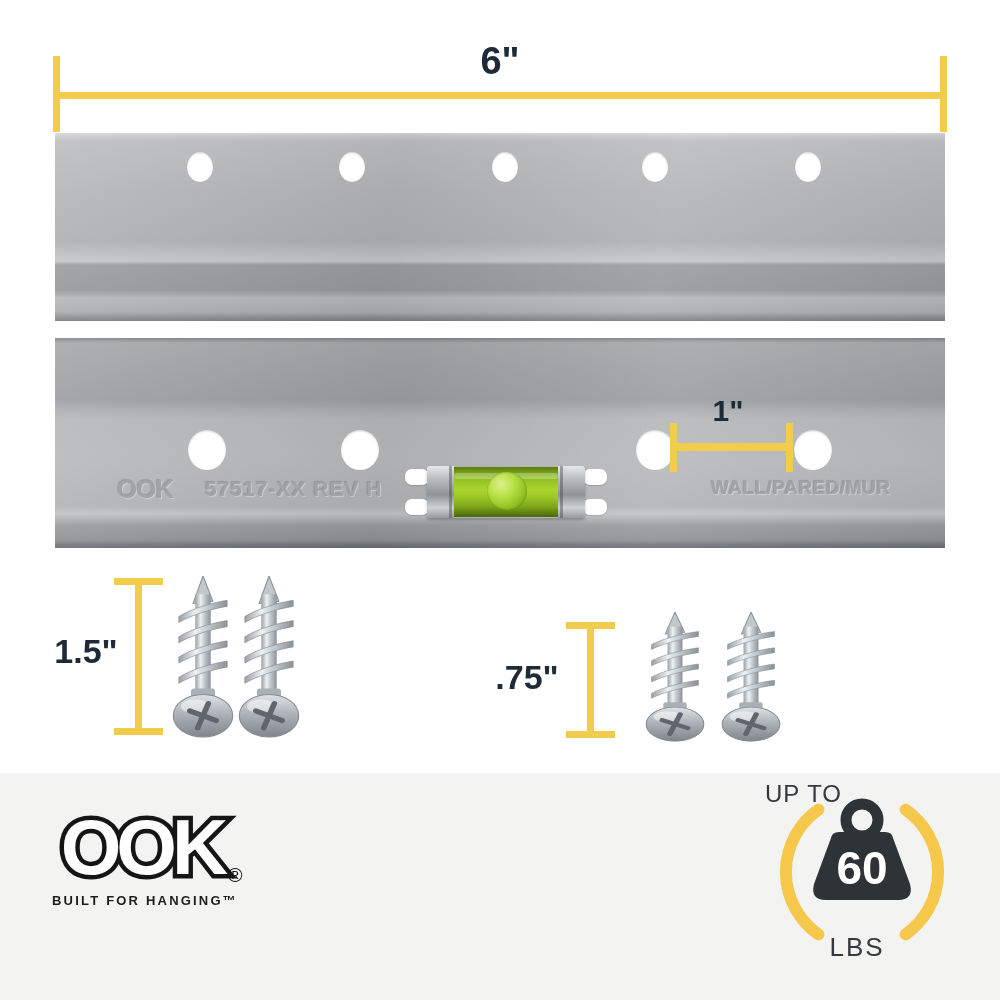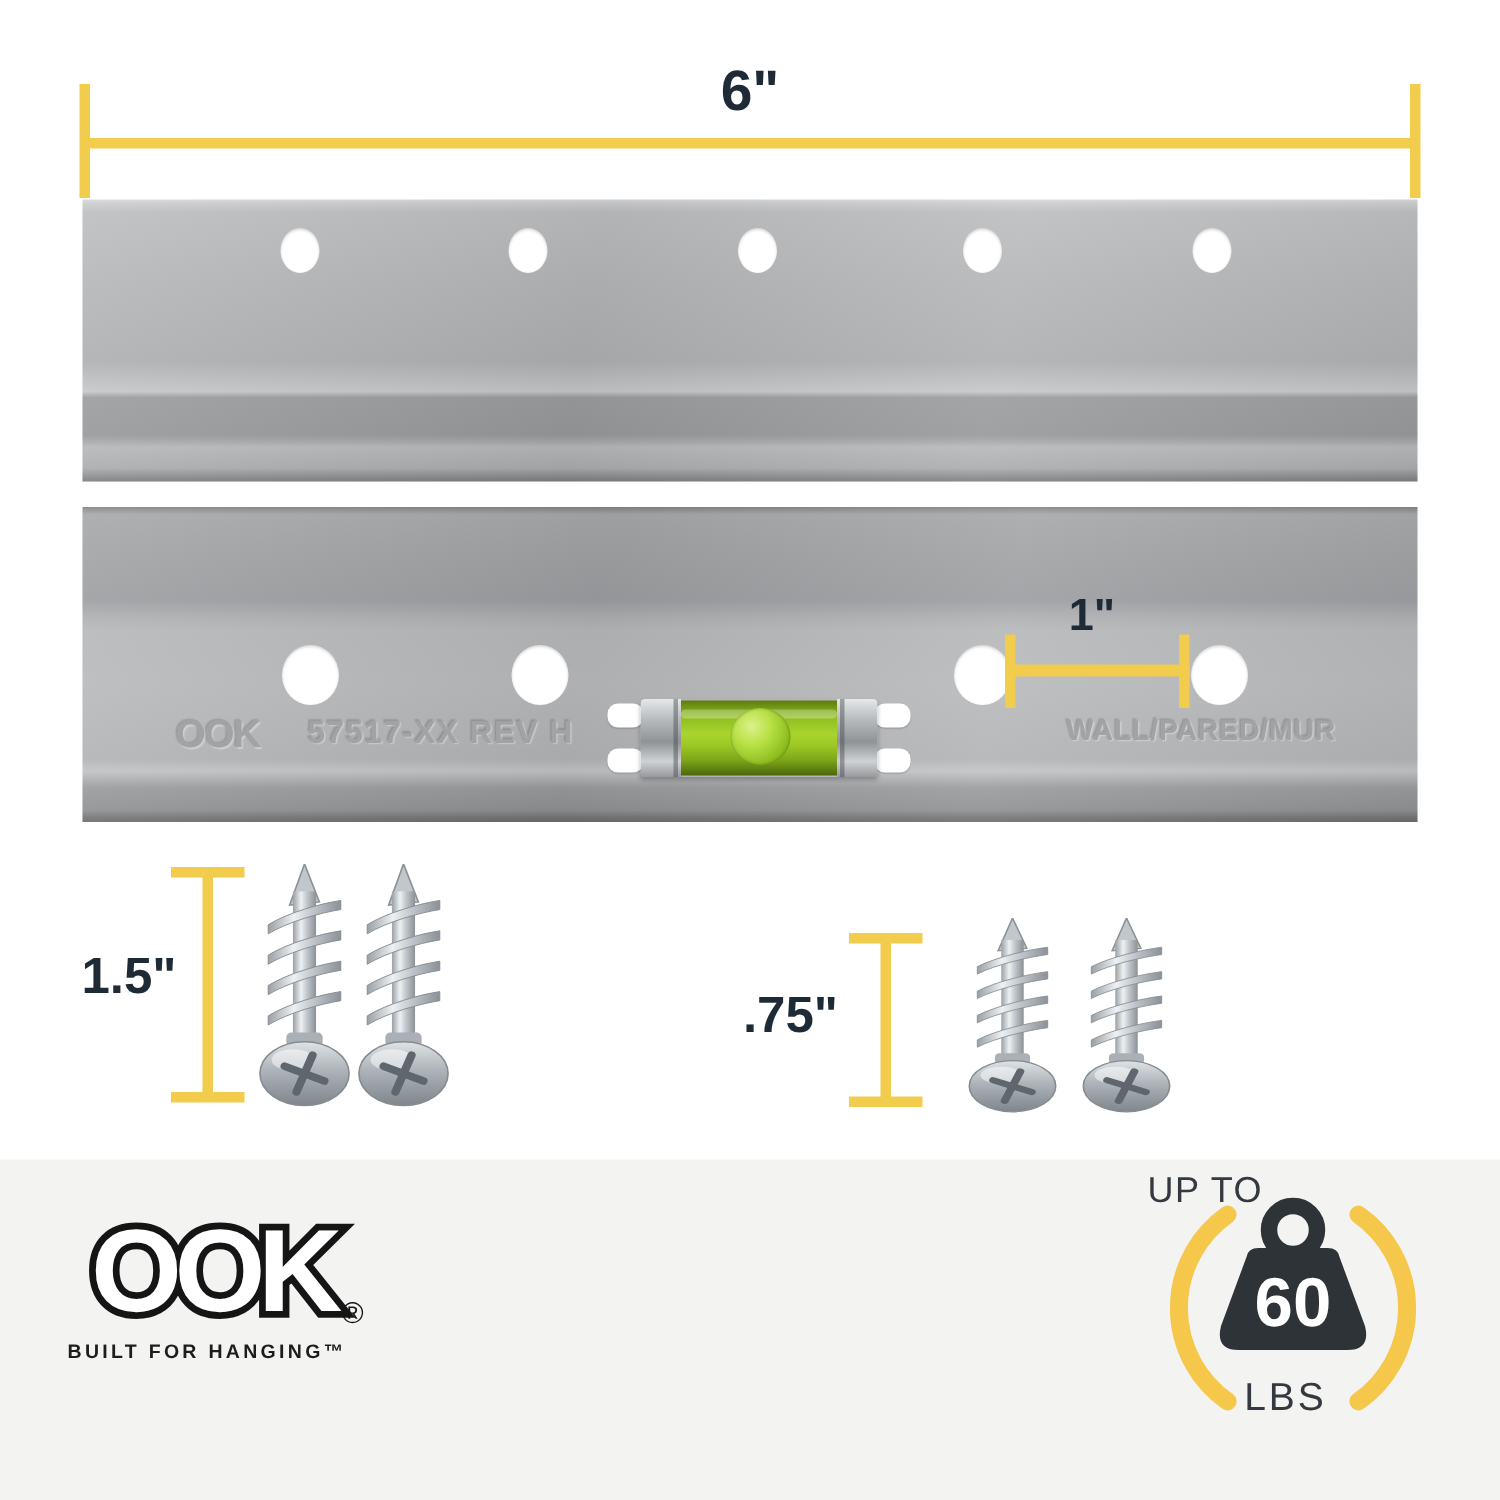--- a/index.html
+++ b/index.html
@@ -42,25 +42,25 @@
   .vial-body { position:absolute; left:22px; top:0; width:158px; height:52px; border-radius:3px; overflow:hidden; box-shadow:0 2px 3px rgba(0,0,0,.25); }
   .vial-cap { position:absolute; top:0; width:27px; height:52px; background:linear-gradient(180deg,#e6e8ea 0%,#b9bdc0 25%,#8f9396 55%,#cfd2d4 80%,#97999c 100%); }
   .vial-cap::after { content:""; position:absolute; top:0; bottom:0; width:3px; background:rgba(70,74,78,.45); }
   .vial-cap.left::after { right:2px; } .vial-cap.right::after { left:2px; }
   .vial-glass { position:absolute; left:27px; top:1px; width:104px; height:50px; background:linear-gradient(180deg,#5d7c10 0%,#8fbe1f 22%,#aad42e 45%,#9cc826 60%,#7da518 80%,#4a660d 100%); }
   .vial-bubble { position:absolute; left:33px; top:5px; width:40px; height:38px; border-radius:50%; background:radial-gradient(circle at 35% 32%, #ddf08c 0%, #b7e145 35%, #8fbe1f 70%, #6d9115 100%); box-shadow:0 0 2px rgba(40,60,5,.5) inset; }
   .vial-shine { position:absolute; left:0; top:6px; width:104px; height:6px; background:rgba(255,255,255,.28); border-radius:3px; }
 
   
   .footer-band { position:absolute; left:0; top:773px; width:1000px; height:227px; background:#f3f3f2; }
-  .tagline { position:absolute; left:45px; top:893px; width:200px; text-align:left; font-size:13px; font-weight:bold; letter-spacing:2.2px; color:#1d1d1b; white-space:nowrap; }
+  .tagline { position:absolute; left:45px; top:893px; width:200px; text-align:center; font-size:13px; font-weight:bold; letter-spacing:2.2px; color:#1d1d1b; white-space:nowrap; }
   .title { position:absolute; left:293px; top:820px; width:420px; text-align:center; color:#2b3848; font-size:33px; font-weight:bold; line-height:44px; letter-spacing:.5px; }
   .weight-wrap { position:absolute; left:765px; top:780px; width:200px; height:180px; }
   .weight-upto { position:absolute; left:0; top:0px; width:194px; text-align:left; font-size:24px; color:#33393f; letter-spacing:1px; }
-  .weight-lbs  { position:absolute; left:0; top:136px; width:184px; text-align:center; font-size:26px; color:#33393f; letter-spacing:2px; }
+  .weight-lbs  { position:absolute; left:0; top:152px; width:184px; text-align:center; font-size:26px; color:#33393f; letter-spacing:2px; }
 </style>
 </head>
 <body>
 
 <div class="canvas">
 
   <div class="dim-label" style="left:450px; top:40px; width:100px; font-size:38px;">6"</div>
   <div class="dim" style="left:57px; top:92px; width:886px; height:7px;"></div>
   <div class="dim" style="left:53px; top:56px; width:7px; height:76px;"></div>
   <div class="dim" style="left:940px; top:56px; width:7px; height:76px;"></div>

